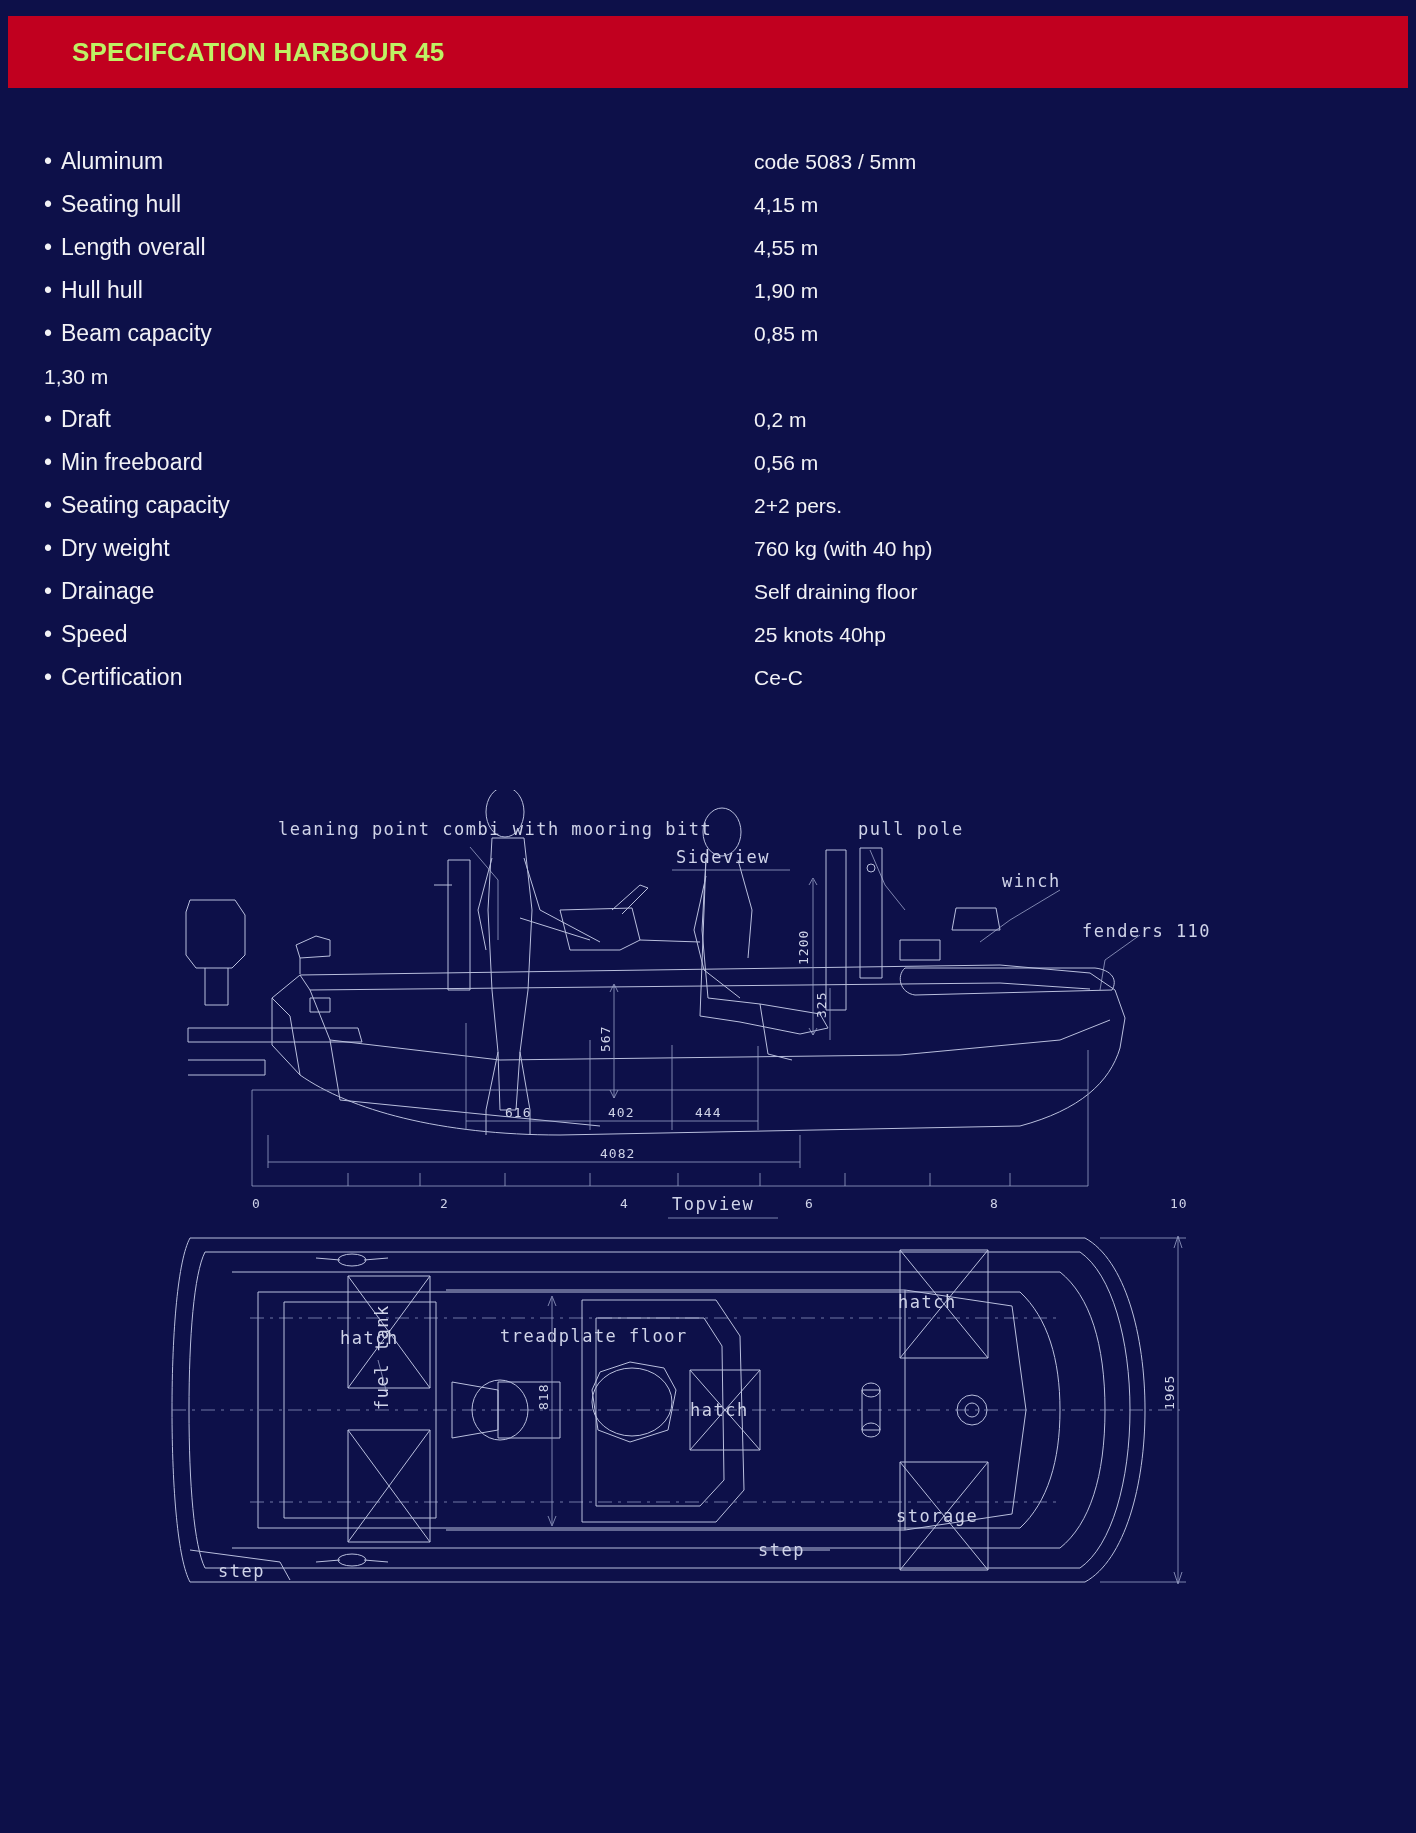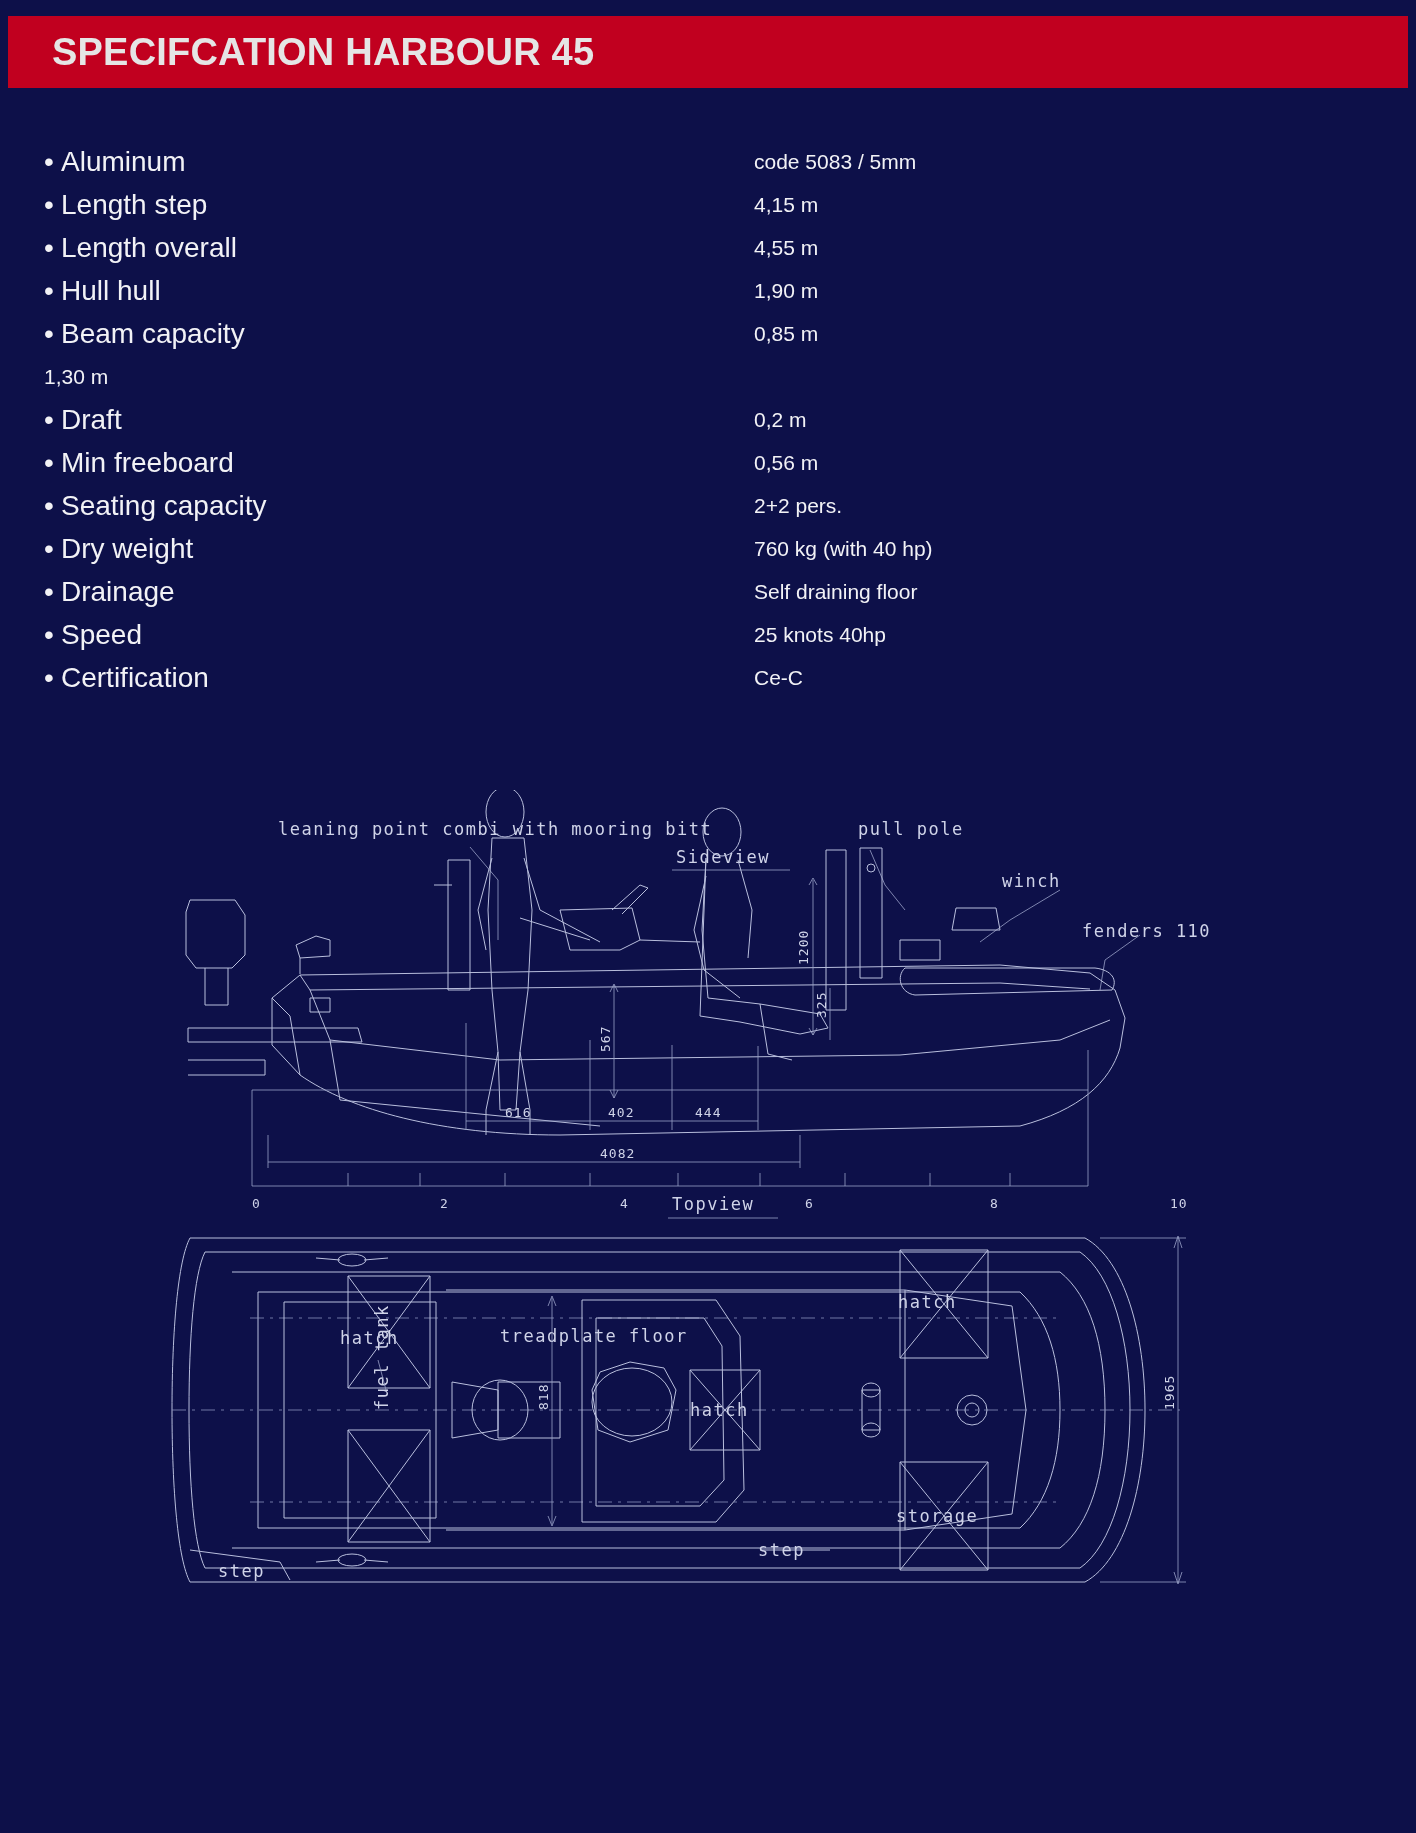--- a/index.html
+++ b/index.html
@@ -27,42 +27,42 @@
     position: absolute;
     left: 8px;
     top: 16px;
     width: 1400px;
     height: 72px;
     background: #c1001f;
     display: flex;
     align-items: center;
   }
   .header-title {
-    color: #e5e5e5;
-    font-size: 38px;
+    color: #bef264;
+    font-size: 26px;
     font-weight: bold;
     letter-spacing: 0.2px;
-    padding-left: 44px;
+    padding-left: 64px;
     white-space: nowrap;
   }
   
   .spec-list {
     position: absolute;
     left: 44px;
     top: 140px;
     width: 1100px;
   }
   .spec-row {
     display: flex;
     height: 43px;
     align-items: center;
   }
   .spec-label {
     color: #f2f2f6;
-    font-size: 28px;
+    font-size: 23px;
     width: 710px;
     white-space: nowrap;
   }
   .spec-label .bullet {
     display: inline-block;
     width: 17px;
     color: #f2f2f6;
   }
   .spec-value {
     color: #f2f2f6;
@@ -119,21 +119,21 @@
   </div>
 
   <div class="spec-list">
 
     <div class="spec-row">
       <div class="spec-label"><span class="bullet">•</span><span>Aluminum</span></div>
       <div class="spec-value">code 5083 / 5mm</div>
     </div>
 
     <div class="spec-row">
-      <div class="spec-label"><span class="bullet">•</span><span>Length step</span></div>
+      <div class="spec-label"><span class="bullet">•</span><span>Seating hull</span></div>
       <div class="spec-value">4,15 m</div>
     </div>
 
     <div class="spec-row">
       <div class="spec-label"><span class="bullet">•</span><span>Length overall</span></div>
       <div class="spec-value">4,55 m</div>
     </div>
 
     <div class="spec-row">
       <div class="spec-label"><span class="bullet">•</span><span>Hull hull</span></div>

